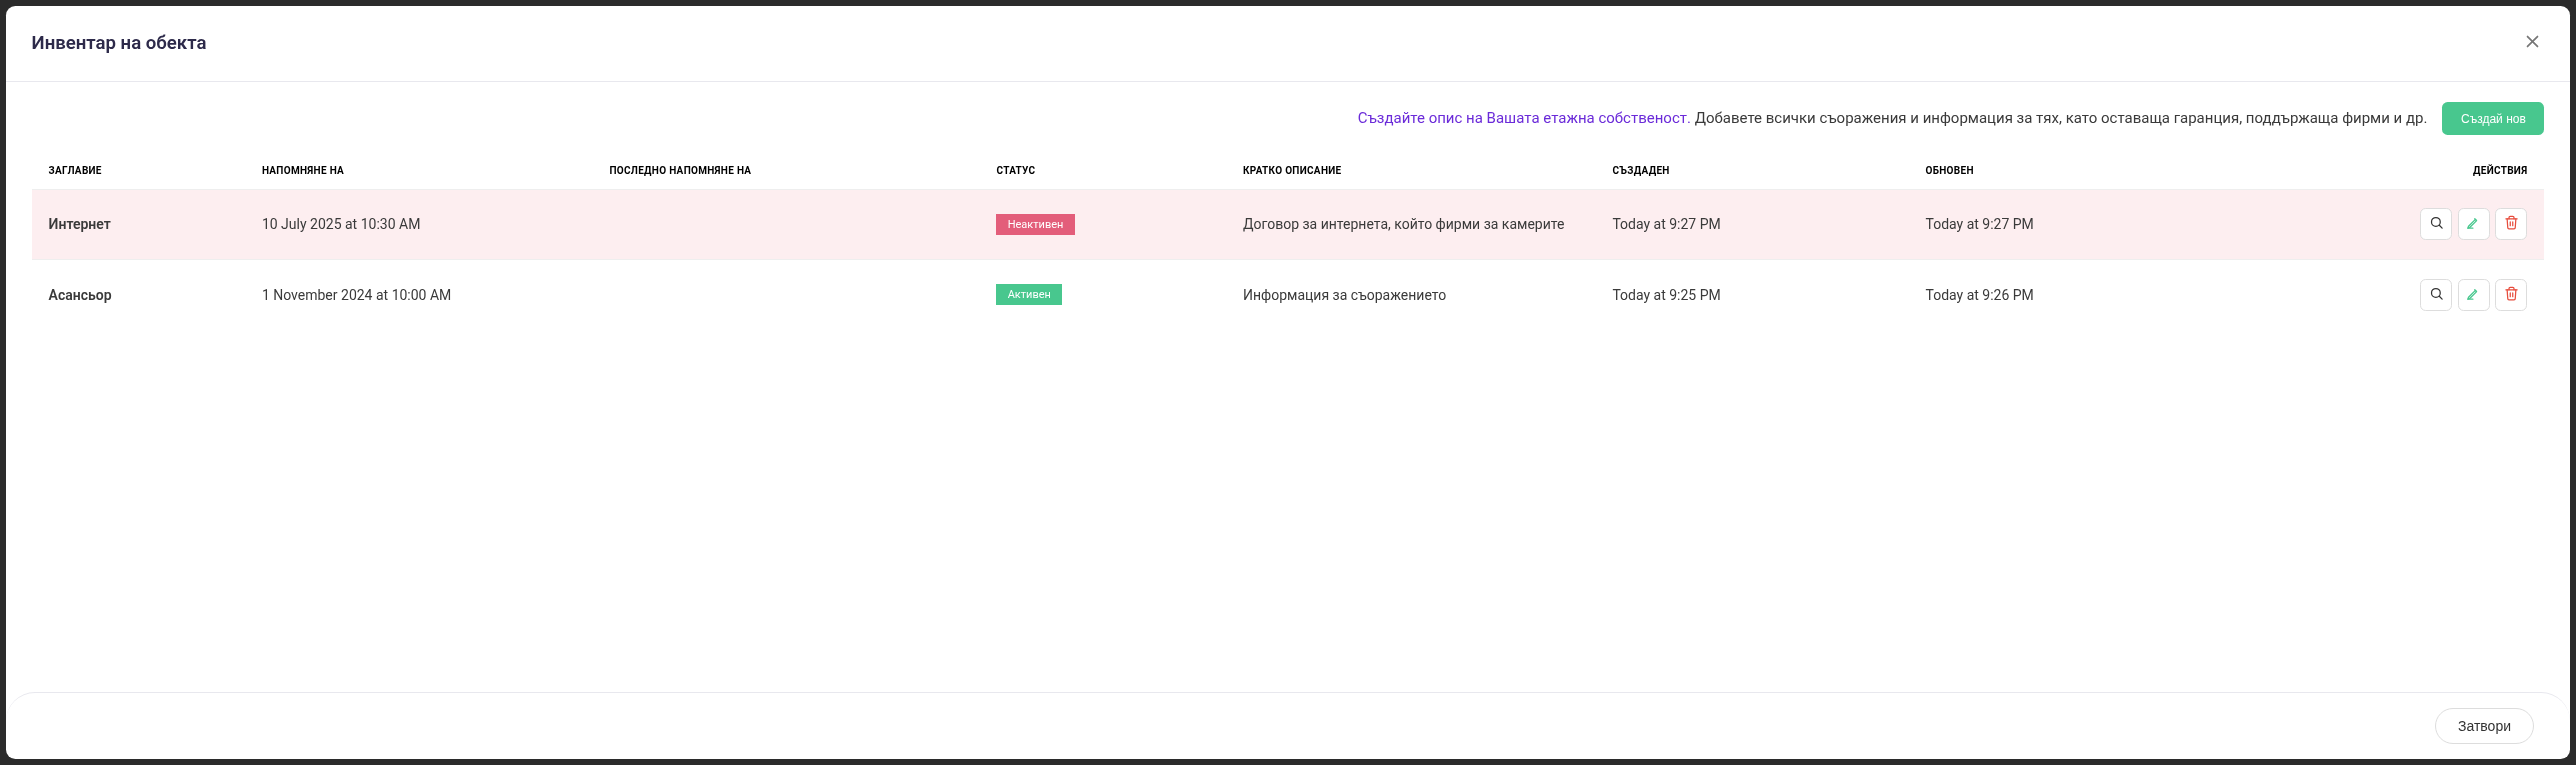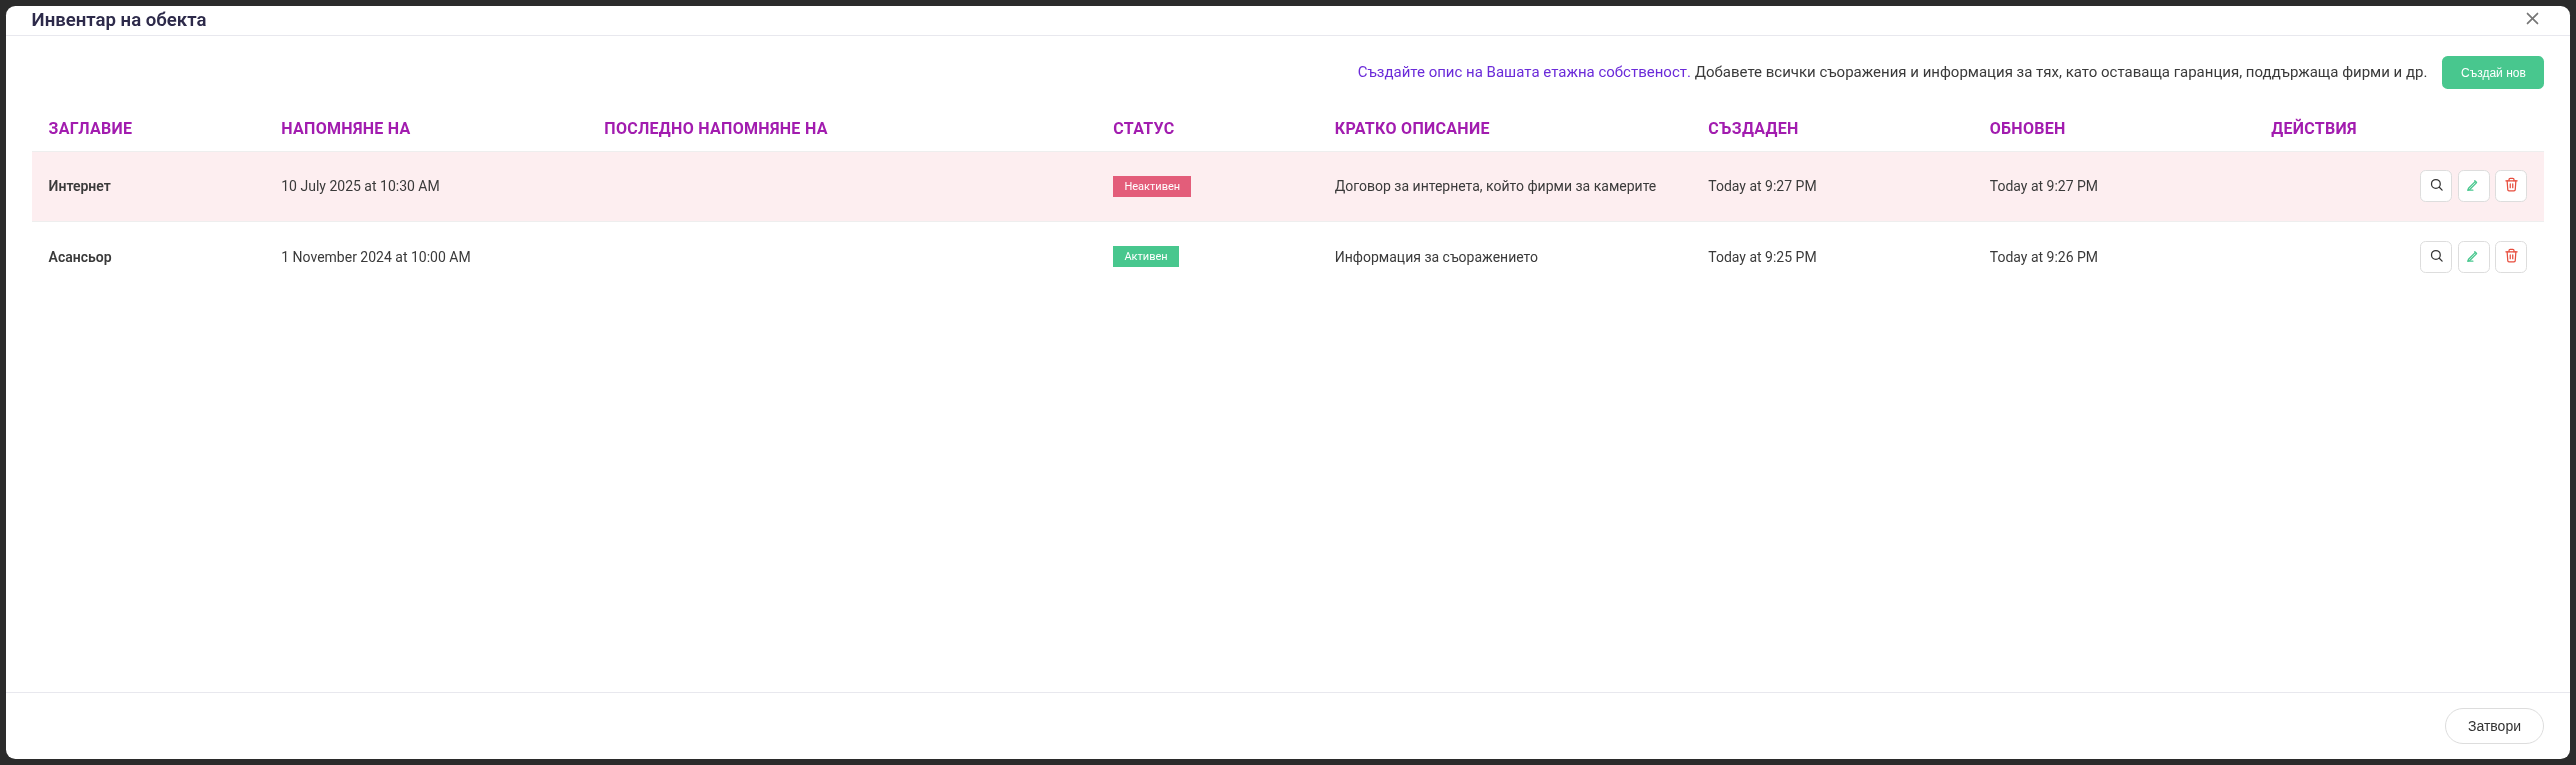--- a/index.html
+++ b/index.html
@@ -17,21 +17,21 @@
       border-radius: 9.3px;
       overflow: hidden;
       display: flex;
       flex-direction: column;
       height: calc(100vh - 11.2px);
     }
     .modal-header {
       display: flex;
       justify-content: space-between;
       align-items: center;
-      padding: 1px 26px;
+      padding: 24px 26px;
       border-bottom: 0.9px solid #e8e8ee;
     }
     .modal-title {
       font-size: 18.6px;
       font-weight: 600;
       color: #2d2a4a;
     }
     .close-btn {
       background: none;
       border: none;
@@ -75,30 +75,30 @@
       font-size: 12px;
       cursor: pointer;
       white-space: nowrap;
     }
     .table {
       width: 100%;
       border-collapse: collapse;
     }
     .table th {
       text-align: left;
-      font-size: 16px;
+      font-size: 10px;
       font-weight: 700;
-      color: #a21caf;
+      color: #000000;
       padding: 9.3px 17px 13px 17px;
       text-transform: uppercase;
       letter-spacing: 0.3px;
       vertical-align: top;
     }
     .table th:last-child {
-      text-align: left;
+      text-align: right;
     }
     .table td {
       padding: 18.6px 17px;
       font-size: 14px;
       color: #3a3a3a;
       vertical-align: middle;
     }
     .table tbody tr {
       border-top: 0.9px solid #eee;
     }
@@ -142,23 +142,24 @@
     }
     .action-btn svg {
       width: 15px;
       height: 15px;
     }
     .action-view { color: #333; }
     .action-edit { color: #48c78e; }
     .action-delete { color: #e74c3c; }
     .modal-footer {
       border-top: 0.9px solid #e8e8ee;
-      padding: 15px 26px;
+      padding: 15px 36px;
       display: flex;
       justify-content: flex-end;
+      border-radius: 29px;
     }
     .footer-close-btn {
       background: #fff;
       border: 0.9px solid #ddd;
       border-radius: 18.6px;
       padding: 9.3px 22.4px;
       font-size: 14px;
       color: #333;
       cursor: pointer;
     }

